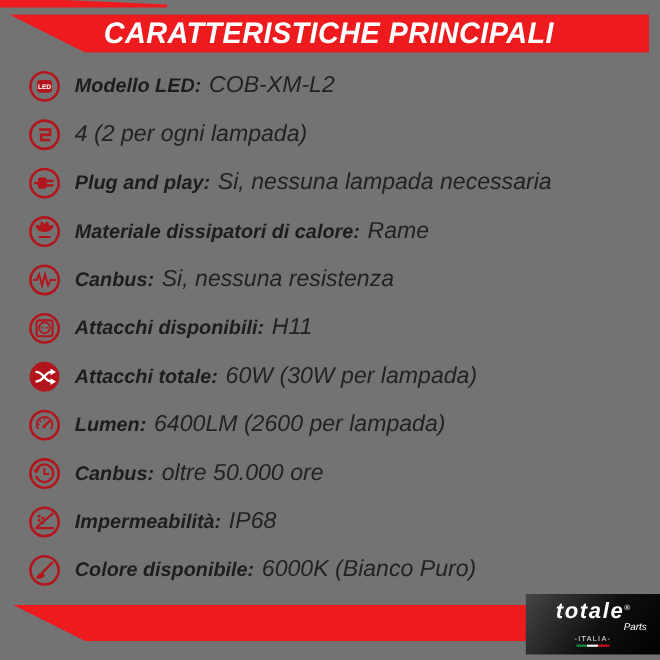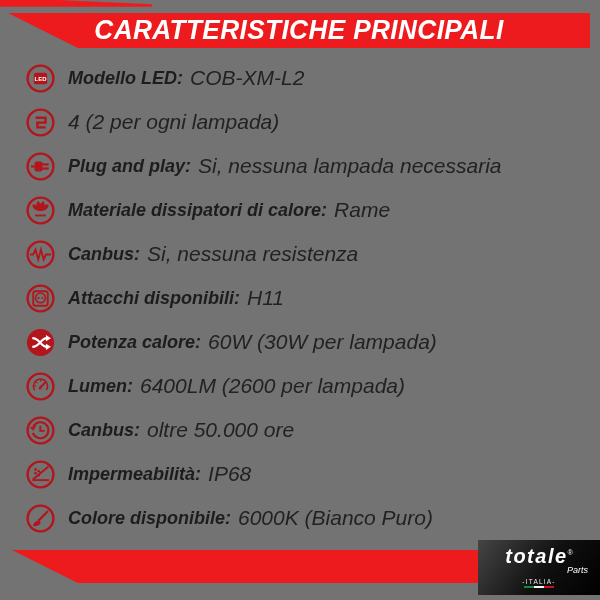--- a/index.html
+++ b/index.html
@@ -135,21 +135,21 @@
     </div>
 
     <div class="row">
       <svg class="icon" viewBox="0 0 32 32">
         <circle cx="16" cy="16" r="15" fill="#b2151b"></circle>
         <path d="M7 11.2 C11.5 11.2 13.5 13.6 15.5 16 C17.5 18.4 19.5 20.8 23 20.8" stroke="#ffffff" stroke-width="2.3" fill="none"></path>
         <path d="M7 20.8 C11.5 20.8 13.5 18.4 15.5 16 C17.5 13.6 19.5 11.2 23 11.2" stroke="#ffffff" stroke-width="2.3" fill="none"></path>
         <polygon points="22,7.8 27.5,11.2 22,14.6" fill="#ffffff"></polygon>
         <polygon points="22,17.4 27.5,20.8 22,24.2" fill="#ffffff"></polygon>
       </svg>
-      <span class="label">Potenza calore:</span>
+      <span class="label">Attacchi totale:</span>
       <span class="value">60W (30W per lampada)</span>
     </div>
 
     <div class="row">
       <svg class="icon" viewBox="0 0 32 32">
         <circle cx="16" cy="16" r="14.2" fill="none" stroke="#b2151b" stroke-width="2.6"></circle>
         <path d="M9.6 20 A7.8 7.8 0 1 1 22.4 20" fill="none" stroke="#b2151b" stroke-width="1.8"></path>
         <path d="M16 8.6 V10.8 M9 15.4 H11.2 M11 11 L12.6 12.6" stroke="#b2151b" stroke-width="1.4" fill="none"></path>
         <path d="M15.4 17.4 L21.6 11.2" stroke="#b2151b" stroke-width="2.2" fill="none"></path>
         <circle cx="15.6" cy="17.6" r="1.7" fill="#b2151b"></circle>

